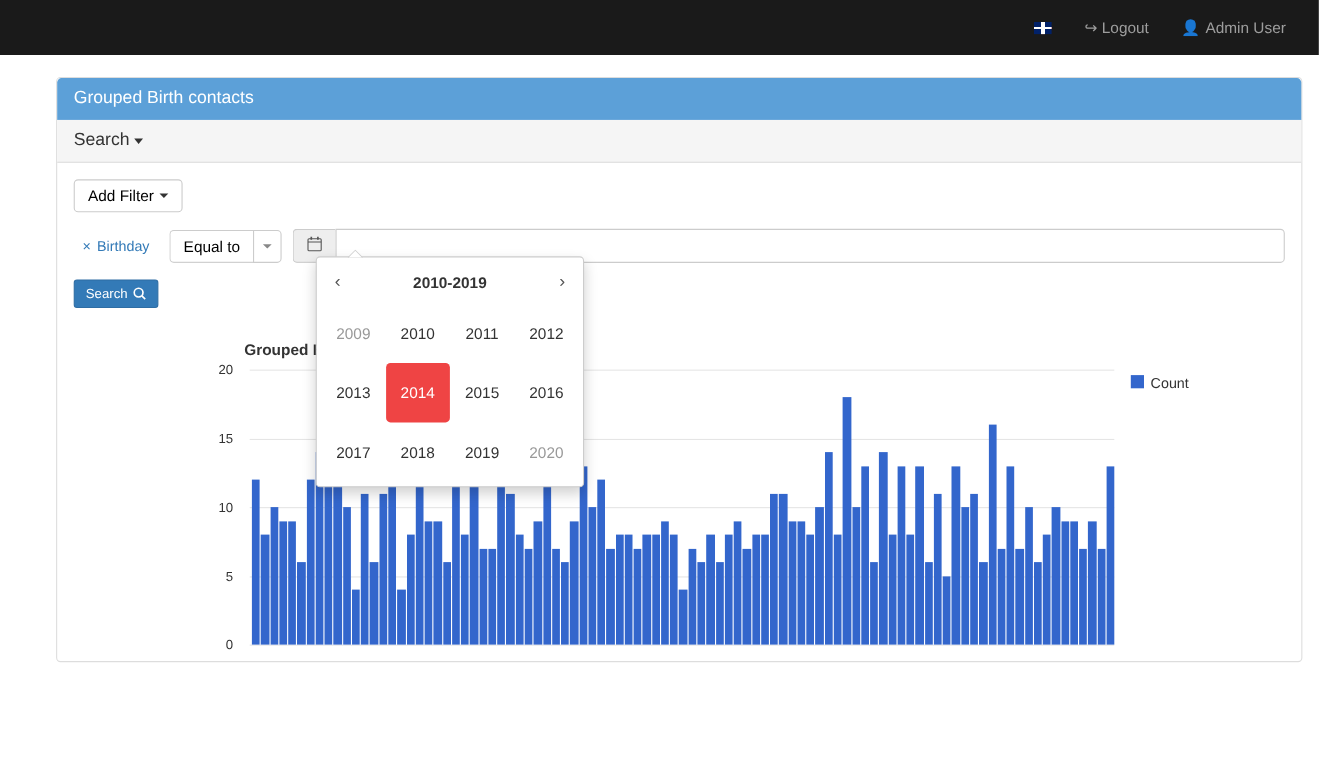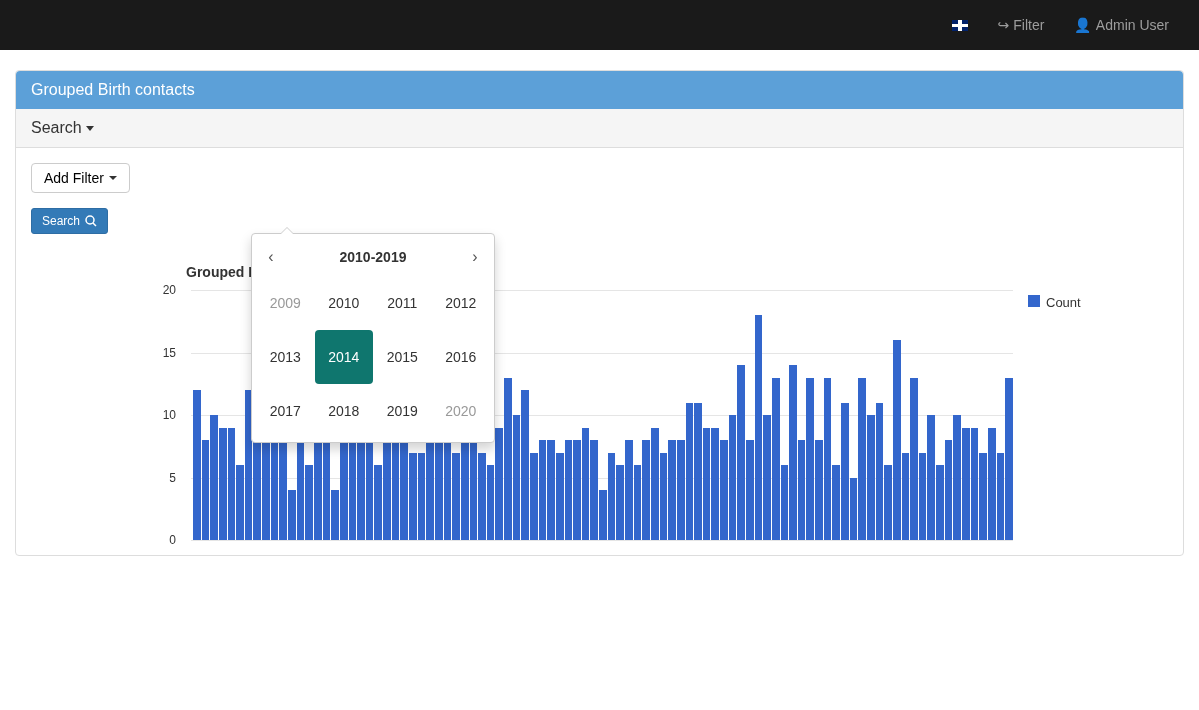--- a/index.html
+++ b/index.html
@@ -10,21 +10,21 @@
   .nav-item { color: #9d9d9d; padding: 15px; cursor: pointer; display: flex; align-items: center; gap: 4px; }
   .nav-right { display: flex; align-items: center; }
   .caret { width: 0; height: 0; border-left: 4px solid transparent; border-right: 4px solid transparent; border-top: 4px solid #9d9d9d; display: inline-block; vertical-align: middle; }
   .flag { width: 16px; height: 11px; background: linear-gradient(to bottom, #012169 0%, #012169 100%); position: relative; display: inline-block; }
   .flag::before { content: ""; position: absolute; inset: 0; background:
     linear-gradient(to bottom, transparent 40%, #fff 40%, #fff 60%, transparent 60%),
     linear-gradient(to right, transparent 40%, #fff 40%, #fff 60%, transparent 60%),
     linear-gradient(to bottom, transparent 45%, #c8102e 45%, #c8102e 55%, transparent 55%),
     linear-gradient(to right, transparent 45%, #c8102e 45%, #c8102e 55%, transparent 55%);
   }
-  .container { padding: 20px 15px; }
+  .container { padding: 20px 15px; margin-left: 36px; }
   .panel { border: 1px solid #ddd; border-radius: 4px; overflow: visible; }
   .panel-heading { background: #5ca0d8; color: #fff; padding: 10px 15px; font-size: 16px; border-radius: 4px 4px 0 0; }
   .search-bar { background: #f5f5f5; border-bottom: 1px solid #ddd; padding: 10px 15px; font-size: 16px; cursor: pointer; display: flex; align-items: center; gap: 4px; }
   .search-caret { width: 0; height: 0; border-left: 4px solid transparent; border-right: 4px solid transparent; border-top: 5px solid #333; display: inline-block; }
   .filter-body { padding: 15px; position: relative; }
   .btn { display: inline-flex; align-items: center; gap: 5px; padding: 6px 12px; border: 1px solid #ccc; border-radius: 4px; background: #fff; cursor: pointer; font-size: 14px; }
   .btn-primary { background: #337ab7; border-color: #2e6da4; color: #fff; }
   .btn-sm { padding: 5px 10px; font-size: 12px; border-radius: 3px; }
   .btn .caret { border-top-color: #333; }
   .filter-row { display: flex; align-items: center; gap: 10px; margin-top: 15px; }
@@ -55,55 +55,78 @@
   
   .datepicker { position: absolute; top: 85px; left: 235px; width: 244px; background: #fff; border: 1px solid #ccc; border-radius: 4px; box-shadow: 0 6px 12px rgba(0,0,0,0.175); padding: 4px; z-index: 1000; }
   .datepicker::before { content: ""; position: absolute; top: -7px; left: 28px; border-left: 7px solid transparent; border-right: 7px solid transparent; border-bottom: 7px solid #ccc; }
   .datepicker::after { content: ""; position: absolute; top: -6px; left: 29px; border-left: 6px solid transparent; border-right: 6px solid transparent; border-bottom: 6px solid #fff; }
   .dp-header { display: flex; align-items: center; height: 38px; }
   .dp-nav { width: 30px; text-align: center; cursor: pointer; font-size: 16px; color: #555; }
   .dp-title { flex: 1; text-align: center; font-weight: bold; cursor: pointer; }
   .dp-years { display: grid; grid-template-columns: repeat(4, 1fr); }
   .dp-year { height: 54px; display: flex; align-items: center; justify-content: center; cursor: pointer; border-radius: 4px; }
   .dp-year.muted { color: #999; }
-  .dp-year.active { background: #0f766e; color: #fff; }
+  .dp-year.active { background: #ef4444; color: #fff; }
 </style>
 </head>
 <body>
 
 <div class="navbar">
   <div class="nav-left">
   </div>
   <div class="nav-right">
     <div class="nav-item">
       <span class="flag"></span>
     </div>
     <div class="nav-item">
       <span>↪</span>
-      <span>Filter</span>
+      <span>Logout</span>
     </div>
     <div class="nav-item">
       <span>👤</span>
       <span>Admin User</span>
     </div>
   </div>
 </div>
 
 <div class="container">
   <div class="panel">
     <div class="panel-heading">Grouped Birth contacts</div>
     <div class="search-bar">
       <span>Search</span>
       <span class="search-caret"></span>
     </div>
     <div class="filter-body">
       <button class="btn">
         <span>Add Filter</span>
         <span class="caret"></span>
       </button>
+      <div class="filter-row">
+        <span class="filter-tag">
+          <span class="filter-tag-x">×</span>
+          <span>Birthday</span>
+        </span>
+        <div class="btn-group">
+          <button class="btn">Equal to</button>
+          <button class="btn caret-only">
+              <span class="caret" style="border-top-color:#888;"></span>
+            </button>
+        </div>
+        <div class="input-group">
+          <span class="input-addon">
+            <svg width="14" height="14" viewBox="0 0 14 14">
+                <rect x="1" y="2" width="12" height="11" rx="1" fill="none" stroke="#555"></rect>
+                <line x1="1" y1="5" x2="13" y2="5" stroke="#555"></line>
+                <line x1="4" y1="0" x2="4" y2="3" stroke="#555" stroke-width="1.5"></line>
+                <line x1="10" y1="0" x2="10" y2="3" stroke="#555" stroke-width="1.5"></line>
+              </svg>
+          </span>
+          <input class="form-control" type="text" value="" style="">
+        </div>
+      </div>
       <div class="search-btn-row">
         <button class="btn btn-primary btn-sm">
           <span>Search</span>
           <svg width="12" height="12" viewBox="0 0 12 12">
               <circle cx="5" cy="5" r="4" fill="none" stroke="#fff" stroke-width="1.5"></circle>
               <line x1="8" y1="8" x2="11" y2="11" stroke="#fff" stroke-width="1.5"></line>
             </svg>
         </button>
       </div>
 

